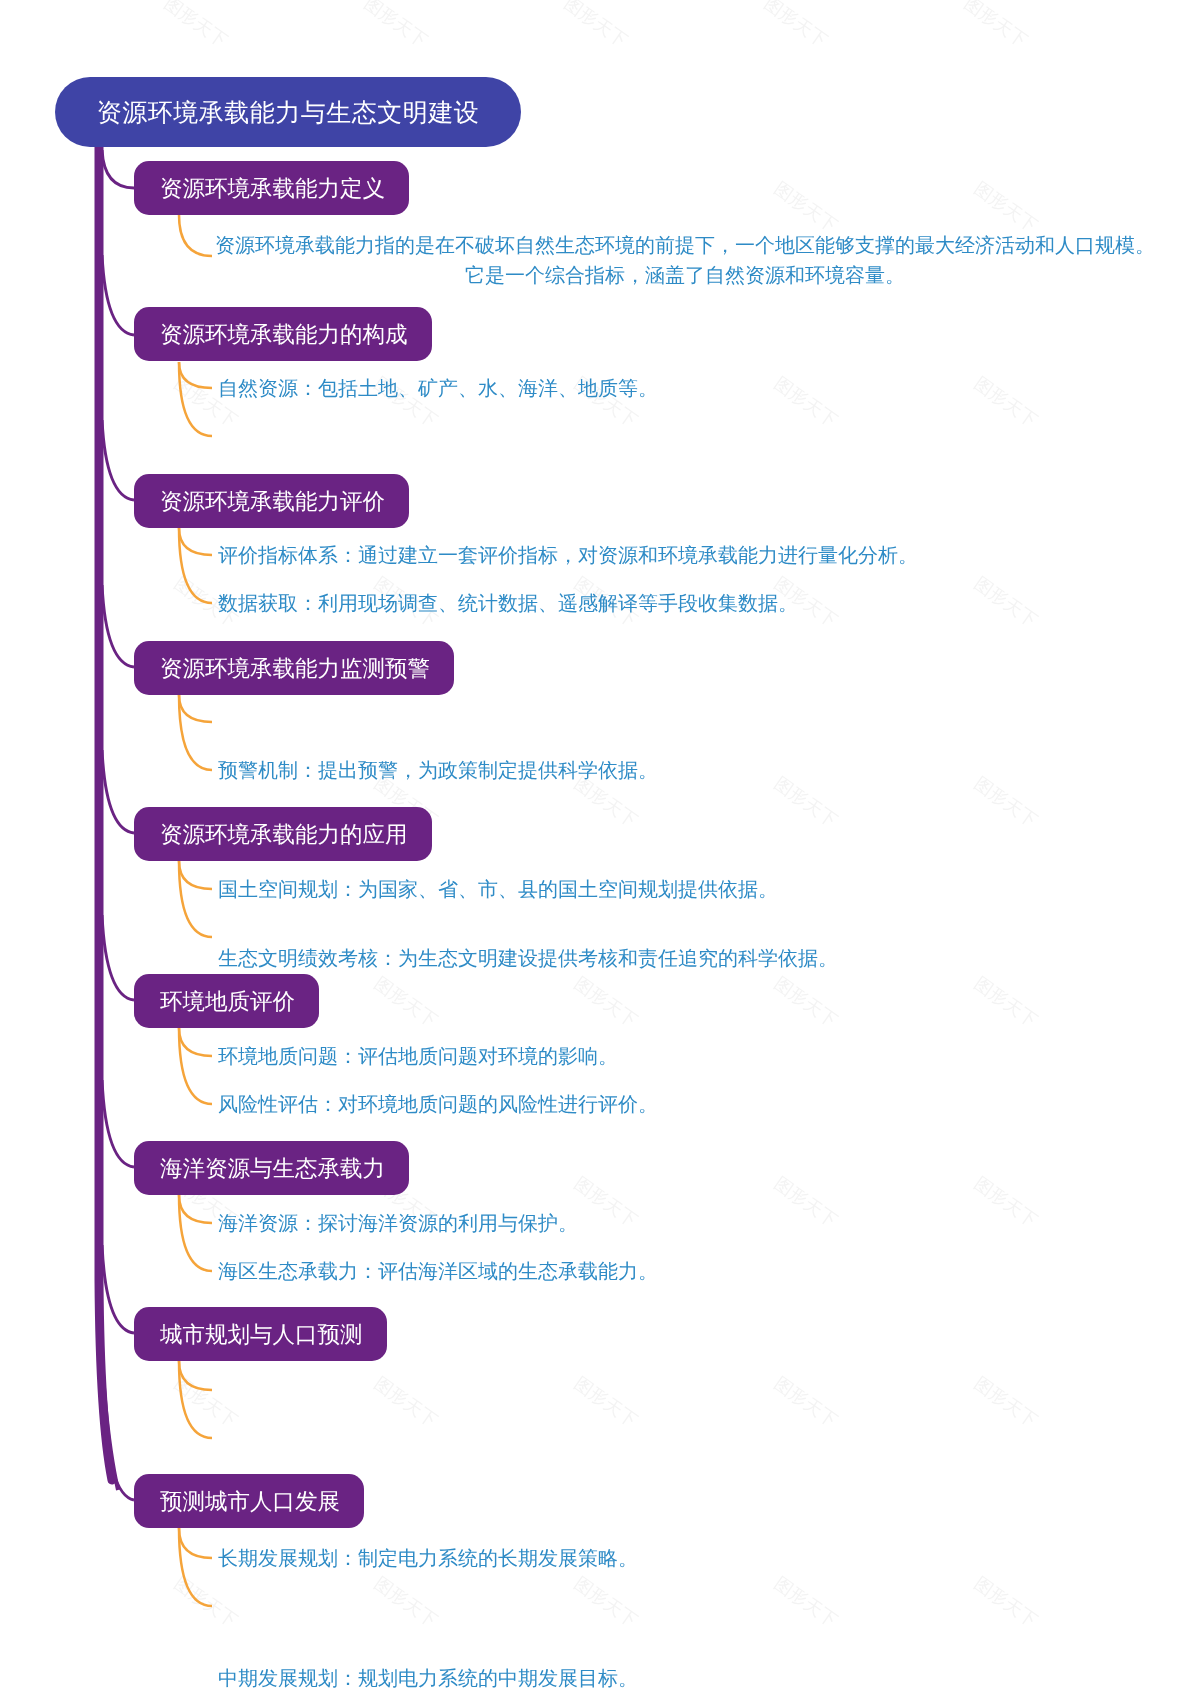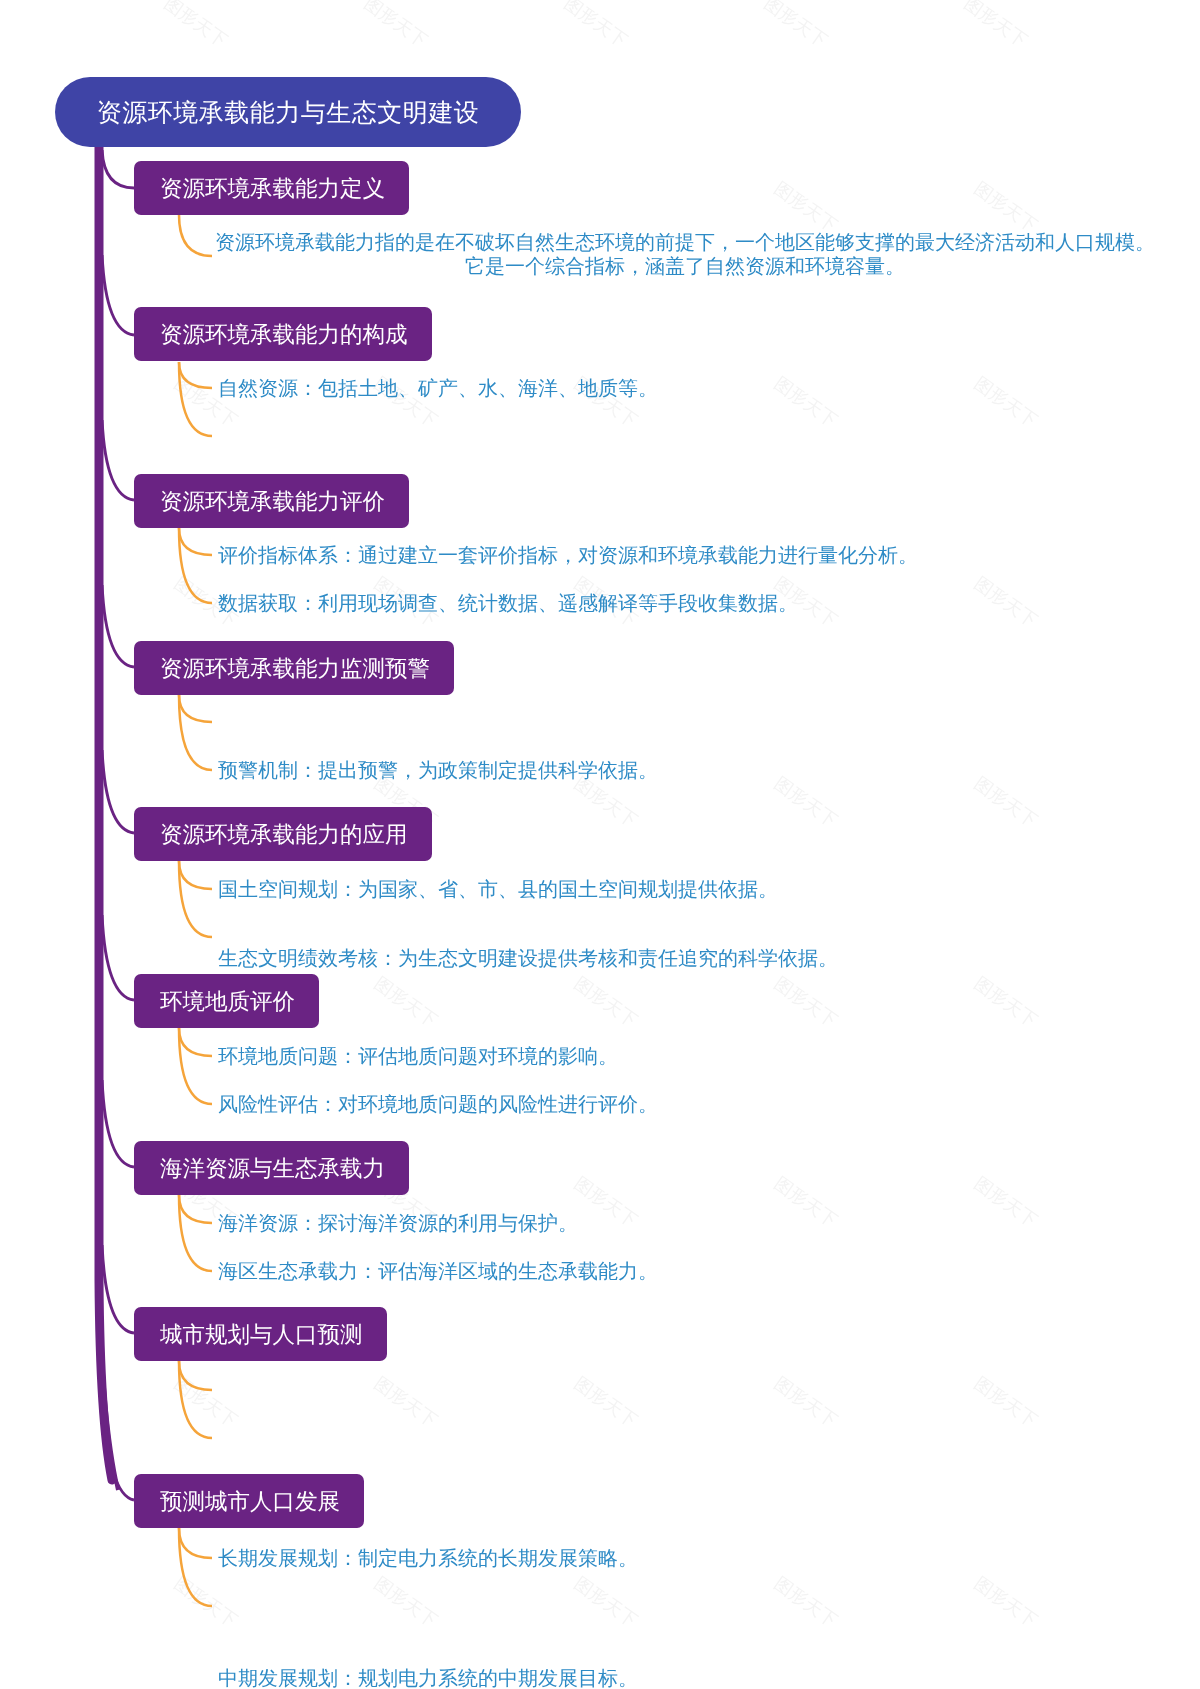--- a/index.html
+++ b/index.html
@@ -8,29 +8,29 @@
   .canvas { position: absolute; left: 0; top: 0; width: 1200px; height: 1689px; }
   svg.lines { position: absolute; left: 0; top: 0; width: 1200px; height: 1689px; pointer-events: none; }
   .root {
     position: absolute; left: 55px; top: 77px; width: 466px; height: 70px;
     background: #3f44a6; border-radius: 35px; color: #ffffff;
     display: flex; align-items: center; justify-content: center;
     font-size: 25px; letter-spacing: 0.5px; box-sizing: border-box;
   }
   .branch {
     position: absolute; left: 134px; height: 54px; background: #6a2383;
-    border-radius: 7px; color: #ffffff; font-size: 22.5px;
+    border-radius: 15px; color: #ffffff; font-size: 22.5px;
     display: flex; align-items: center; padding: 0 24px 0 26px; box-sizing: border-box;
     white-space: nowrap;
   }
   .leaf {
     position: absolute; left: 218px; color: #2e8bc6; font-size: 20px;
     white-space: nowrap; line-height: 26px;
   }
-  .leaf.multi { white-space: normal; width: 950px; text-align: center; line-height: 24px; }
+  .leaf.multi { white-space: normal; width: 950px; text-align: center; line-height: 30px; }
   .wm {
     position: absolute; color: rgba(160,160,160,0.13); font-size: 18px;
     transform: rotate(35deg); white-space: nowrap; pointer-events: none;
   }
 </style>
 </head>
 <body>
 
 <div class="canvas">
 

